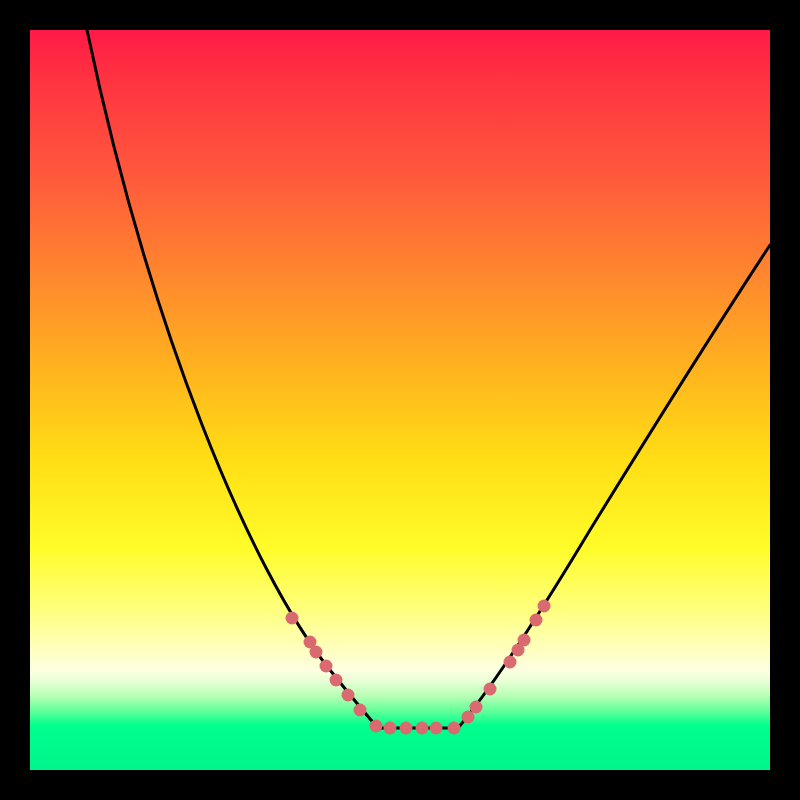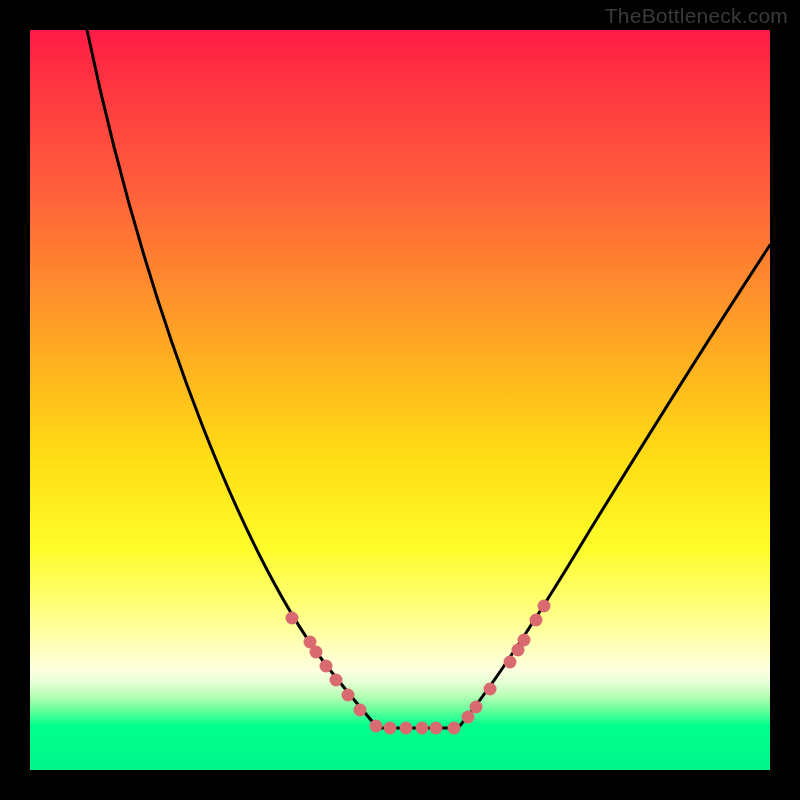--- a/index.html
+++ b/index.html
@@ -67,21 +67,20 @@
   .dot {
     fill: #d96a6f;
     stroke: none;
   }
 </style>
 </head>
 <body>
 
 <div class="stage">
 
-  <div class="watermark">TheBottleneck.com</div>
 
   <div class="plot">
     <div class="gradient-bg"></div>
 
     <svg class="curve" viewBox="0 0 740 740" preserveAspectRatio="none">
 
       <path fill="none" stroke="#000" stroke-width="3" stroke-linecap="round" d="M 57 0 C 120 300, 220 540, 300 640 C 316 660, 332 680, 348 698"></path>
 
       <path fill="none" stroke="#000" stroke-width="3" stroke-linecap="round" d="M 348 698 L 428 698"></path>
 

